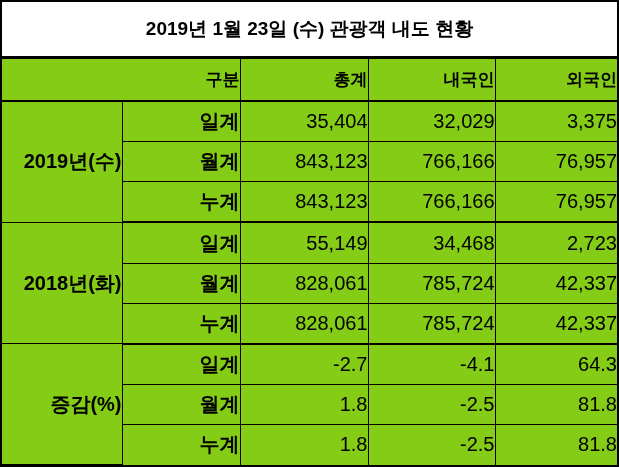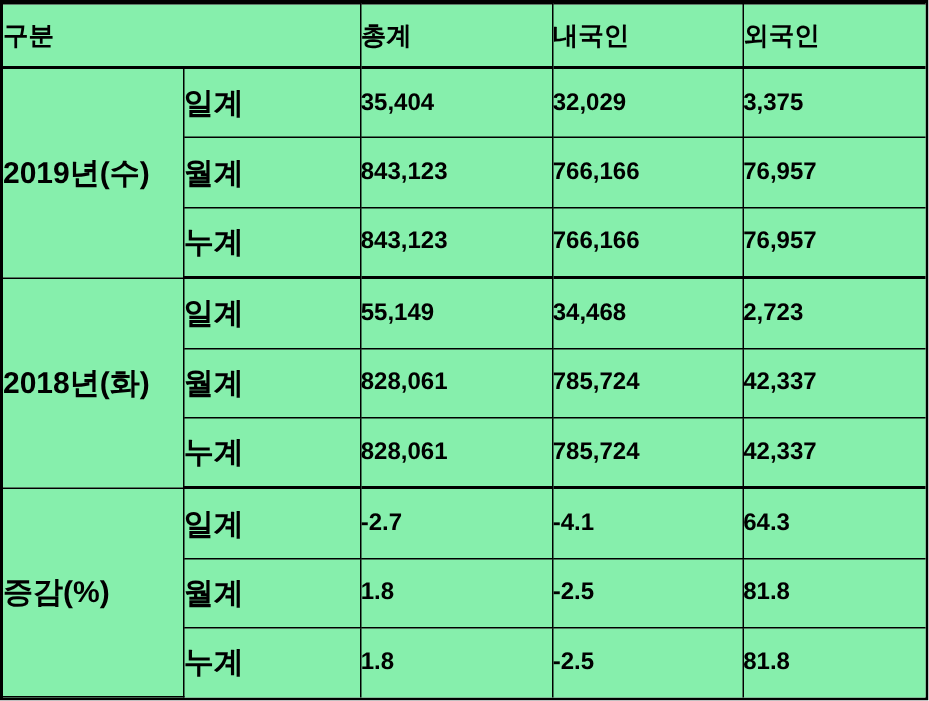--- a/index.html
+++ b/index.html
@@ -43,45 +43,45 @@
     flex: 1 1 auto;
   }
   col.c-group { width: 120px; }
   col.c-period { width: 118px; }
   col.c-total { width: 128px; }
   col.c-dom { width: 127px; }
   col.c-for { width: 122px; }
 
   th, td {
     border: 1px solid #000000;
-    text-align: left;
+    text-align: right;
     vertical-align: middle;
     font-size: 16px;
     padding: 0;
     height: 39px;
-    background: #86efac;
+    background: #84cc16;
   }
   thead th {
     font-weight: bold;
     font-size: 17px;
     height: 41px;
     border-bottom: 2px solid #000000;
   }
   td.group {
     font-weight: bold;
     font-size: 20px;
     border-right: 1px solid #000000;
   }
   td.period {
     font-weight: bold;
     font-size: 20px;
   }
   td.num {
-    font-weight: bold;
-    font-size: 16px;
+    font-weight: normal;
+    font-size: 20px;
   }
   tr.block-end td {
     border-bottom: 2px solid #000000;
   }
   tbody tr:last-child td {
     border-bottom: none;
   }
   
   table tr td:first-child,
   table tr th:first-child {
@@ -90,20 +90,23 @@
   table tr td:last-child,
   table tr th:last-child {
     border-right: none;
   }
 </style>
 </head>
 <body>
 
 <div class="sheet">
 
+  <div class="title-row">
+    <div class="title-text">2019년 1월 23일 (수) 관광객 내도 현황</div>
+  </div>
 
   <table>
     <colgroup>
       <col class="c-group">
       <col class="c-period">
       <col class="c-total">
       <col class="c-dom">
       <col class="c-for">
     </colgroup>
     <thead>

